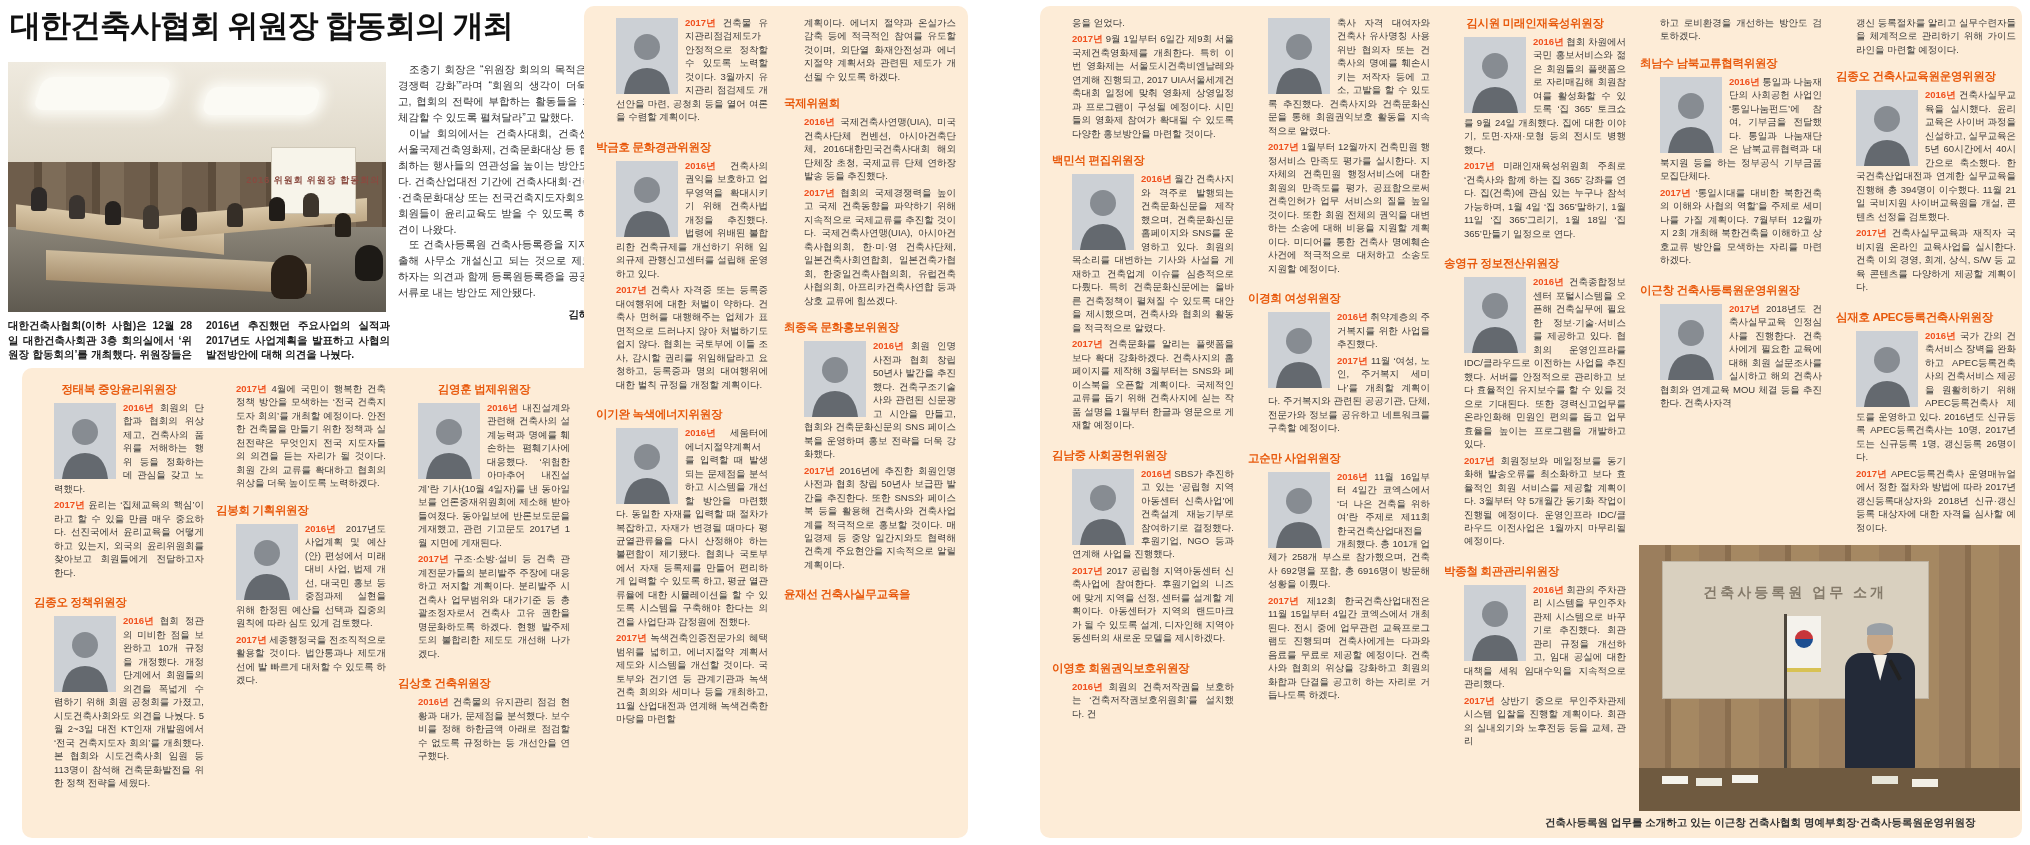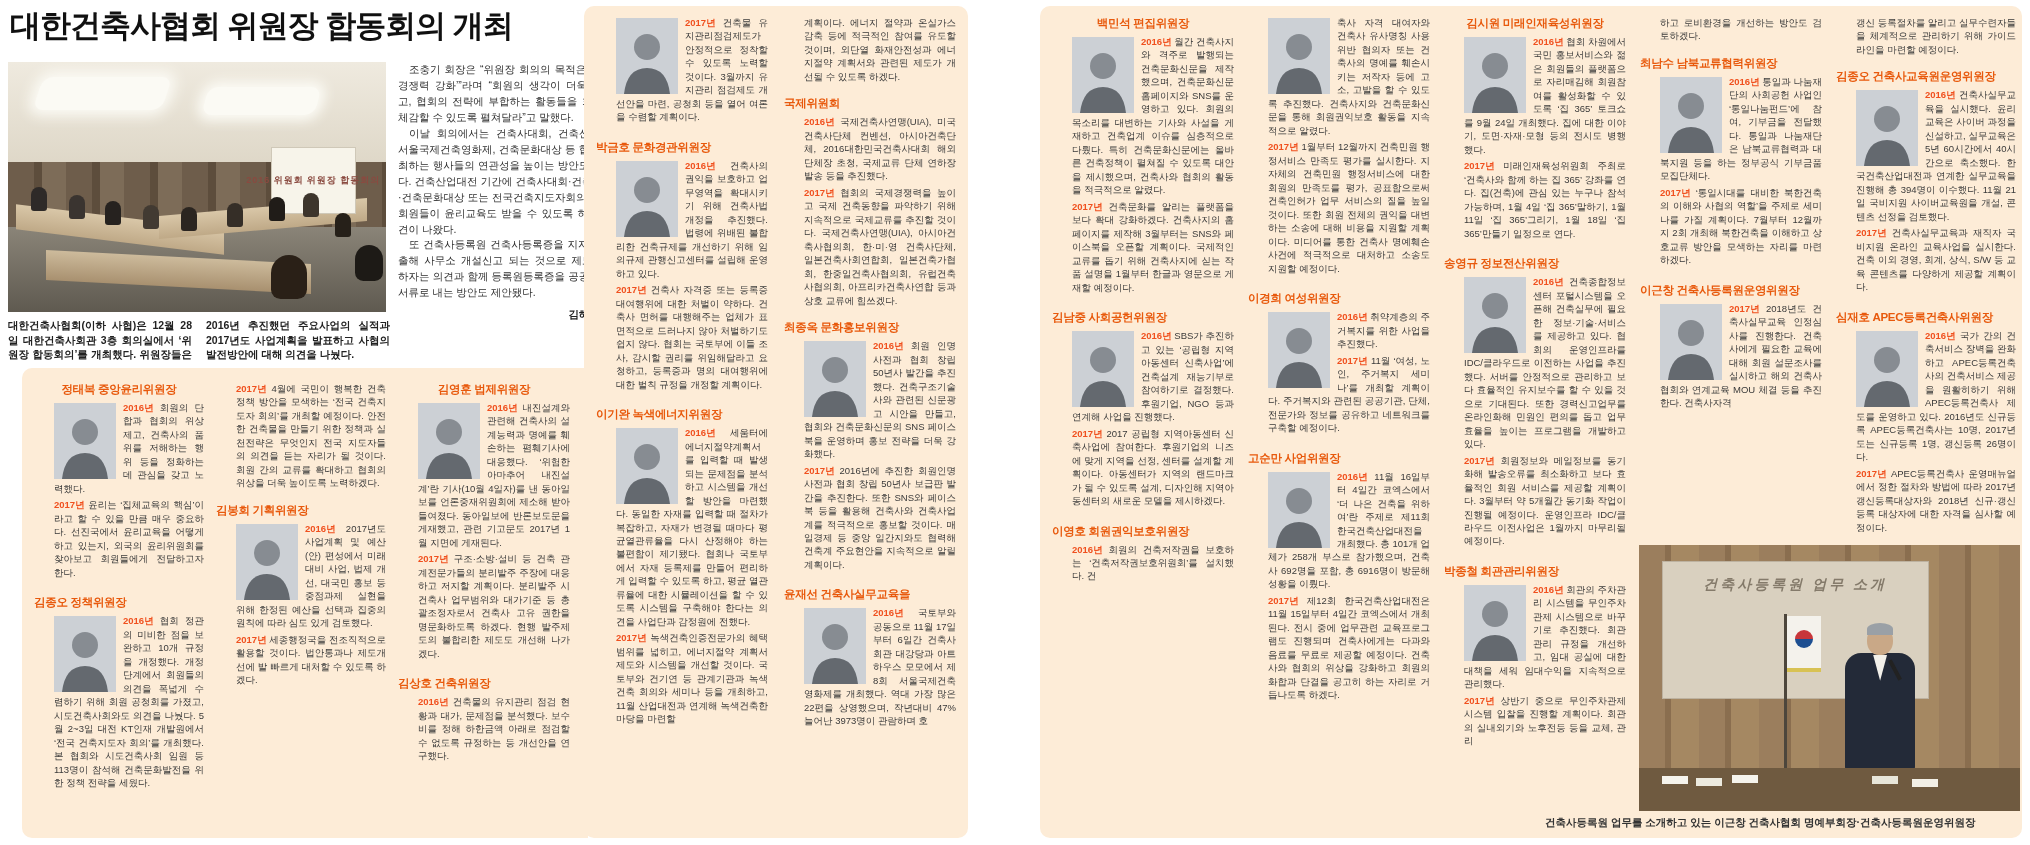--- a/index.html
+++ b/index.html
@@ -48,21 +48,21 @@
   .ebody{font-size:9.5px;line-height:1.42;color:#3a3a3a;text-align:justify;margin-left:20px;}
   .ebody p.seg{margin:0 0 3px;}
   .ytag{color:#f0501e;font-weight:700;}
   .pic{float:left;width:62px;height:76px;margin:2px 7px 2px 0;background:#cfd2d6;overflow:hidden;}
   .pic svg{display:block;}
 
   
   .bphoto{position:absolute;left:1639px;top:545px;width:381px;height:266px;overflow:hidden;
           background:repeating-linear-gradient(90deg,#9b7e5d 0 26px,#8a6e4f 26px 32px,#a58862 32px 60px);}
   .bp-screen{position:absolute;left:6%;top:6%;width:70%;height:52%;background:#d9d0bf;border:1px solid #bdb2a0;
-             display:flex;align-items:flex-start;justify-content:center;padding-top:14px;box-sizing:border-box;font-style:italic;}
+             display:flex;align-items:flex-start;justify-content:center;padding-top:22px;box-sizing:border-box;}
   .bp-screen span{font-size:14px;font-weight:700;color:#847a6a;letter-spacing:3px;}
   .bp-flag{position:absolute;left:38%;top:26%;width:3px;height:58%;background:#4d463c;}
   .bp-flag .cloth{position:absolute;left:3px;top:2px;width:34px;height:52px;background:#f4f2ec;
                   border-bottom:4px solid #d8c254;}
   .bp-flag .taegeuk{position:absolute;left:11px;top:16px;width:18px;height:18px;border-radius:50%;
                     background:linear-gradient(180deg,#c8363a 50%,#1d4f91 50%);}
   .bp-man{position:absolute;left:52%;top:30%;width:90px;height:70%;}
   .bp-man .head{position:absolute;left:30px;top:0;width:26px;height:30px;border-radius:50% 50% 45% 45%;background:#c9a887;}
   .bp-man .hair{position:absolute;left:30px;top:-2px;width:26px;height:12px;border-radius:50% 50% 0 0;background:#9aa0a6;}
   .bp-man .body{position:absolute;left:8px;top:28px;width:70px;height:120px;border-radius:16px 16px 6px 6px;background:#232a38;}
@@ -255,41 +255,36 @@
                 <circle cx="31" cy="29" r="13" fill="#878c92"></circle>
                 <path d="M8 76 Q11 50 31 50 Q51 50 54 76 Z" fill="#64696f"></path>
               </svg>
             </span>
             <p class="seg"><b class="ytag">2016년 </b>회원 인명사전과 협회 창립 50년사 발간을 추진했다. 건축구조기술사와 관련된 신문광고 시안을 만들고, 협회와 건축문화신문의 SNS 페이스북을 운영하며 홍보 전략을 더욱 강화했다.</p>
             <p class="seg"><b class="ytag">2017년 </b>2016년에 추진한 회원인명사전과 협회 창립 50년사 보급판 발간을 추진한다. 또한 SNS와 페이스북 등을 활용해 건축사와 건축사업계를 적극적으로 홍보할 것이다. 매일경제 등 중앙 일간지와도 협력해 건축계 주요현안을 지속적으로 알릴 계획이다.</p>
           </div>
         </div>
         <div class="entry">
           <div class="ehead">윤재선 건축사실무교육을</div>
-          <div class="ebody">
-            <span class="pic">
-              <svg viewBox="0 0 62 76" width="62" height="76">
-                <rect width="62" height="76" fill="#ccd0d5"></rect>
-                <rect width="62" height="76" fill="url(#g)"></rect>
-                <circle cx="31" cy="29" r="13" fill="#878c92"></circle>
-                <path d="M8 76 Q11 50 31 50 Q51 50 54 76 Z" fill="#64696f"></path>
-              </svg>
-            </span>
-            <p class="seg"><b class="ytag">2016년 </b>국토부와 공동으로 11월 17일부터 6일간 건축사회관 대강당과 아트하우스 모모에서 제8회 서울국제건축영화제를 개최했다. 역대 가장 많은 22편을 상영했으며, 작년대비 47% 늘어난 3973명이 관람하며 호</p>
-          </div>
         </div>
       </div>
   </div>
 
   <div class="gutter"></div>
 
   <div>
     <div class="panel panelR"></div>
 
     <div class="col" style="left:1052px;top:16px;width:182px;height:812px;">
+        <div class="entry">
+          <div class="ebody">
+            <p class="seg">응을 얻었다.</p>
+            <p class="seg"><b class="ytag">2017년 </b>9월 1일부터 6일간 제9회 서울국제건축영화제를 개최한다. 특히 이번 영화제는 서울도시건축비엔날레와 연계해 진행되고, 2017 UIA서울세계건축대회 일정에 맞춰 영화제 상영일정과 프로그램이 구성될 예정이다. 시민들의 영화제 참여가 확대될 수 있도록 다양한 홍보방안을 마련할 것이다.</p>
+          </div>
+        </div>
         <div class="entry">
           <div class="ehead">백민석 편집위원장</div>
           <div class="ebody">
             <span class="pic">
               <svg viewBox="0 0 62 76" width="62" height="76">
                 <rect width="62" height="76" fill="#ccd0d5"></rect>
                 <rect width="62" height="76" fill="url(#g)"></rect>
                 <circle cx="31" cy="29" r="13" fill="#878c92"></circle>
                 <path d="M8 76 Q11 50 31 50 Q51 50 54 76 Z" fill="#64696f"></path>
               </svg>

